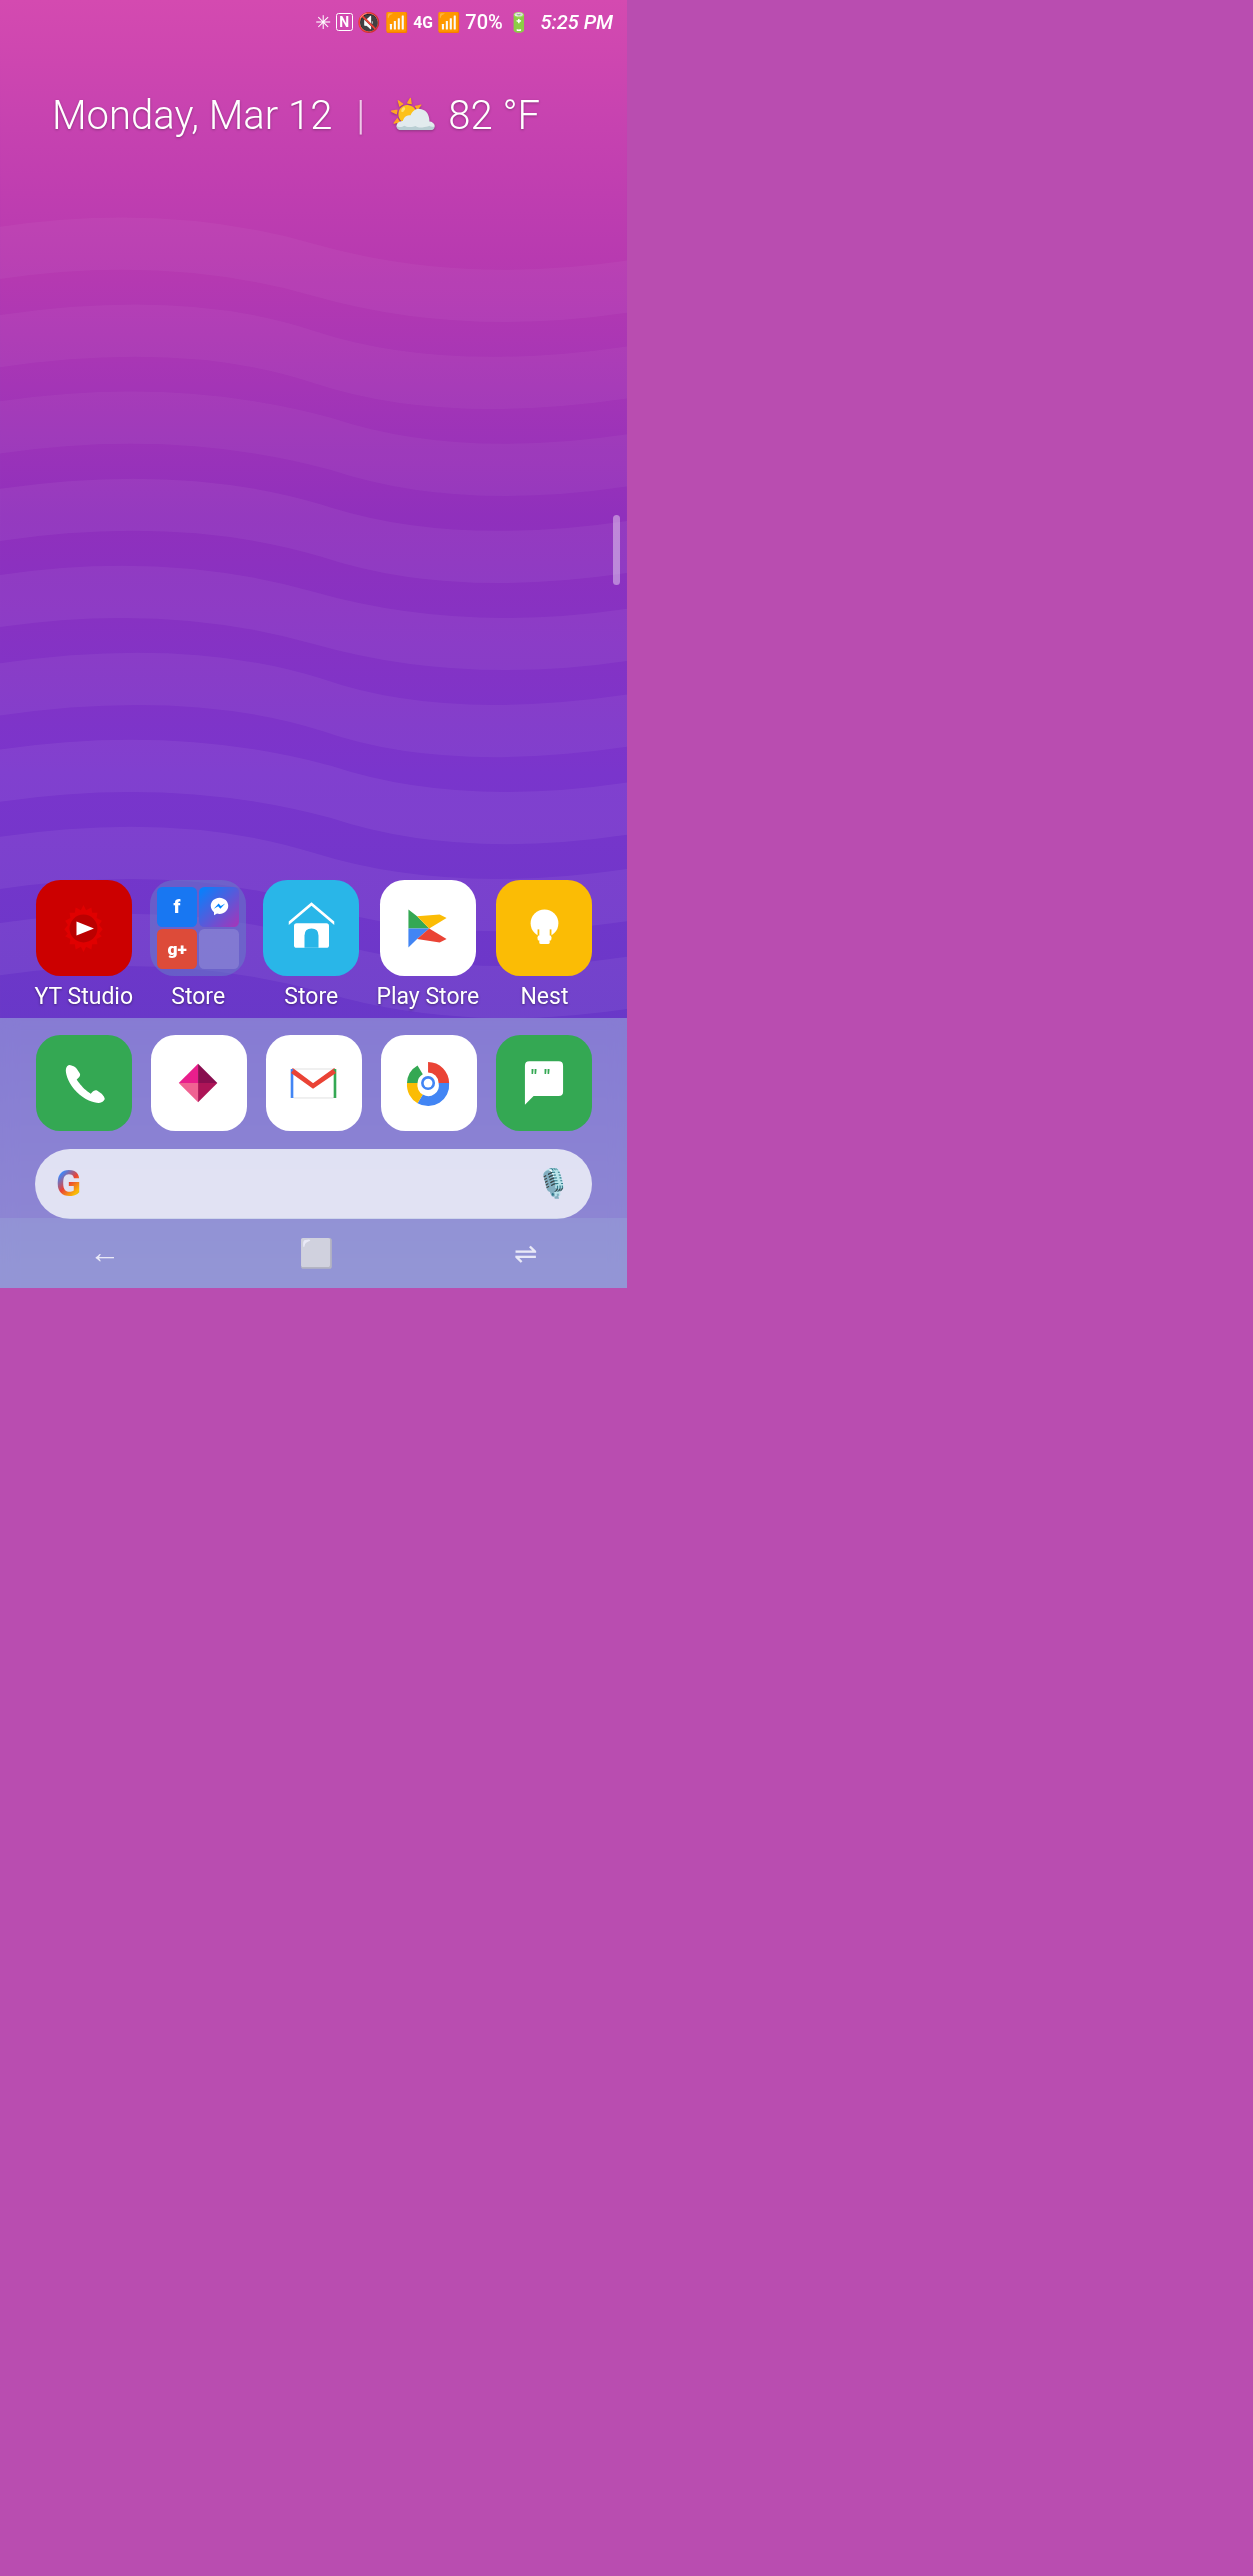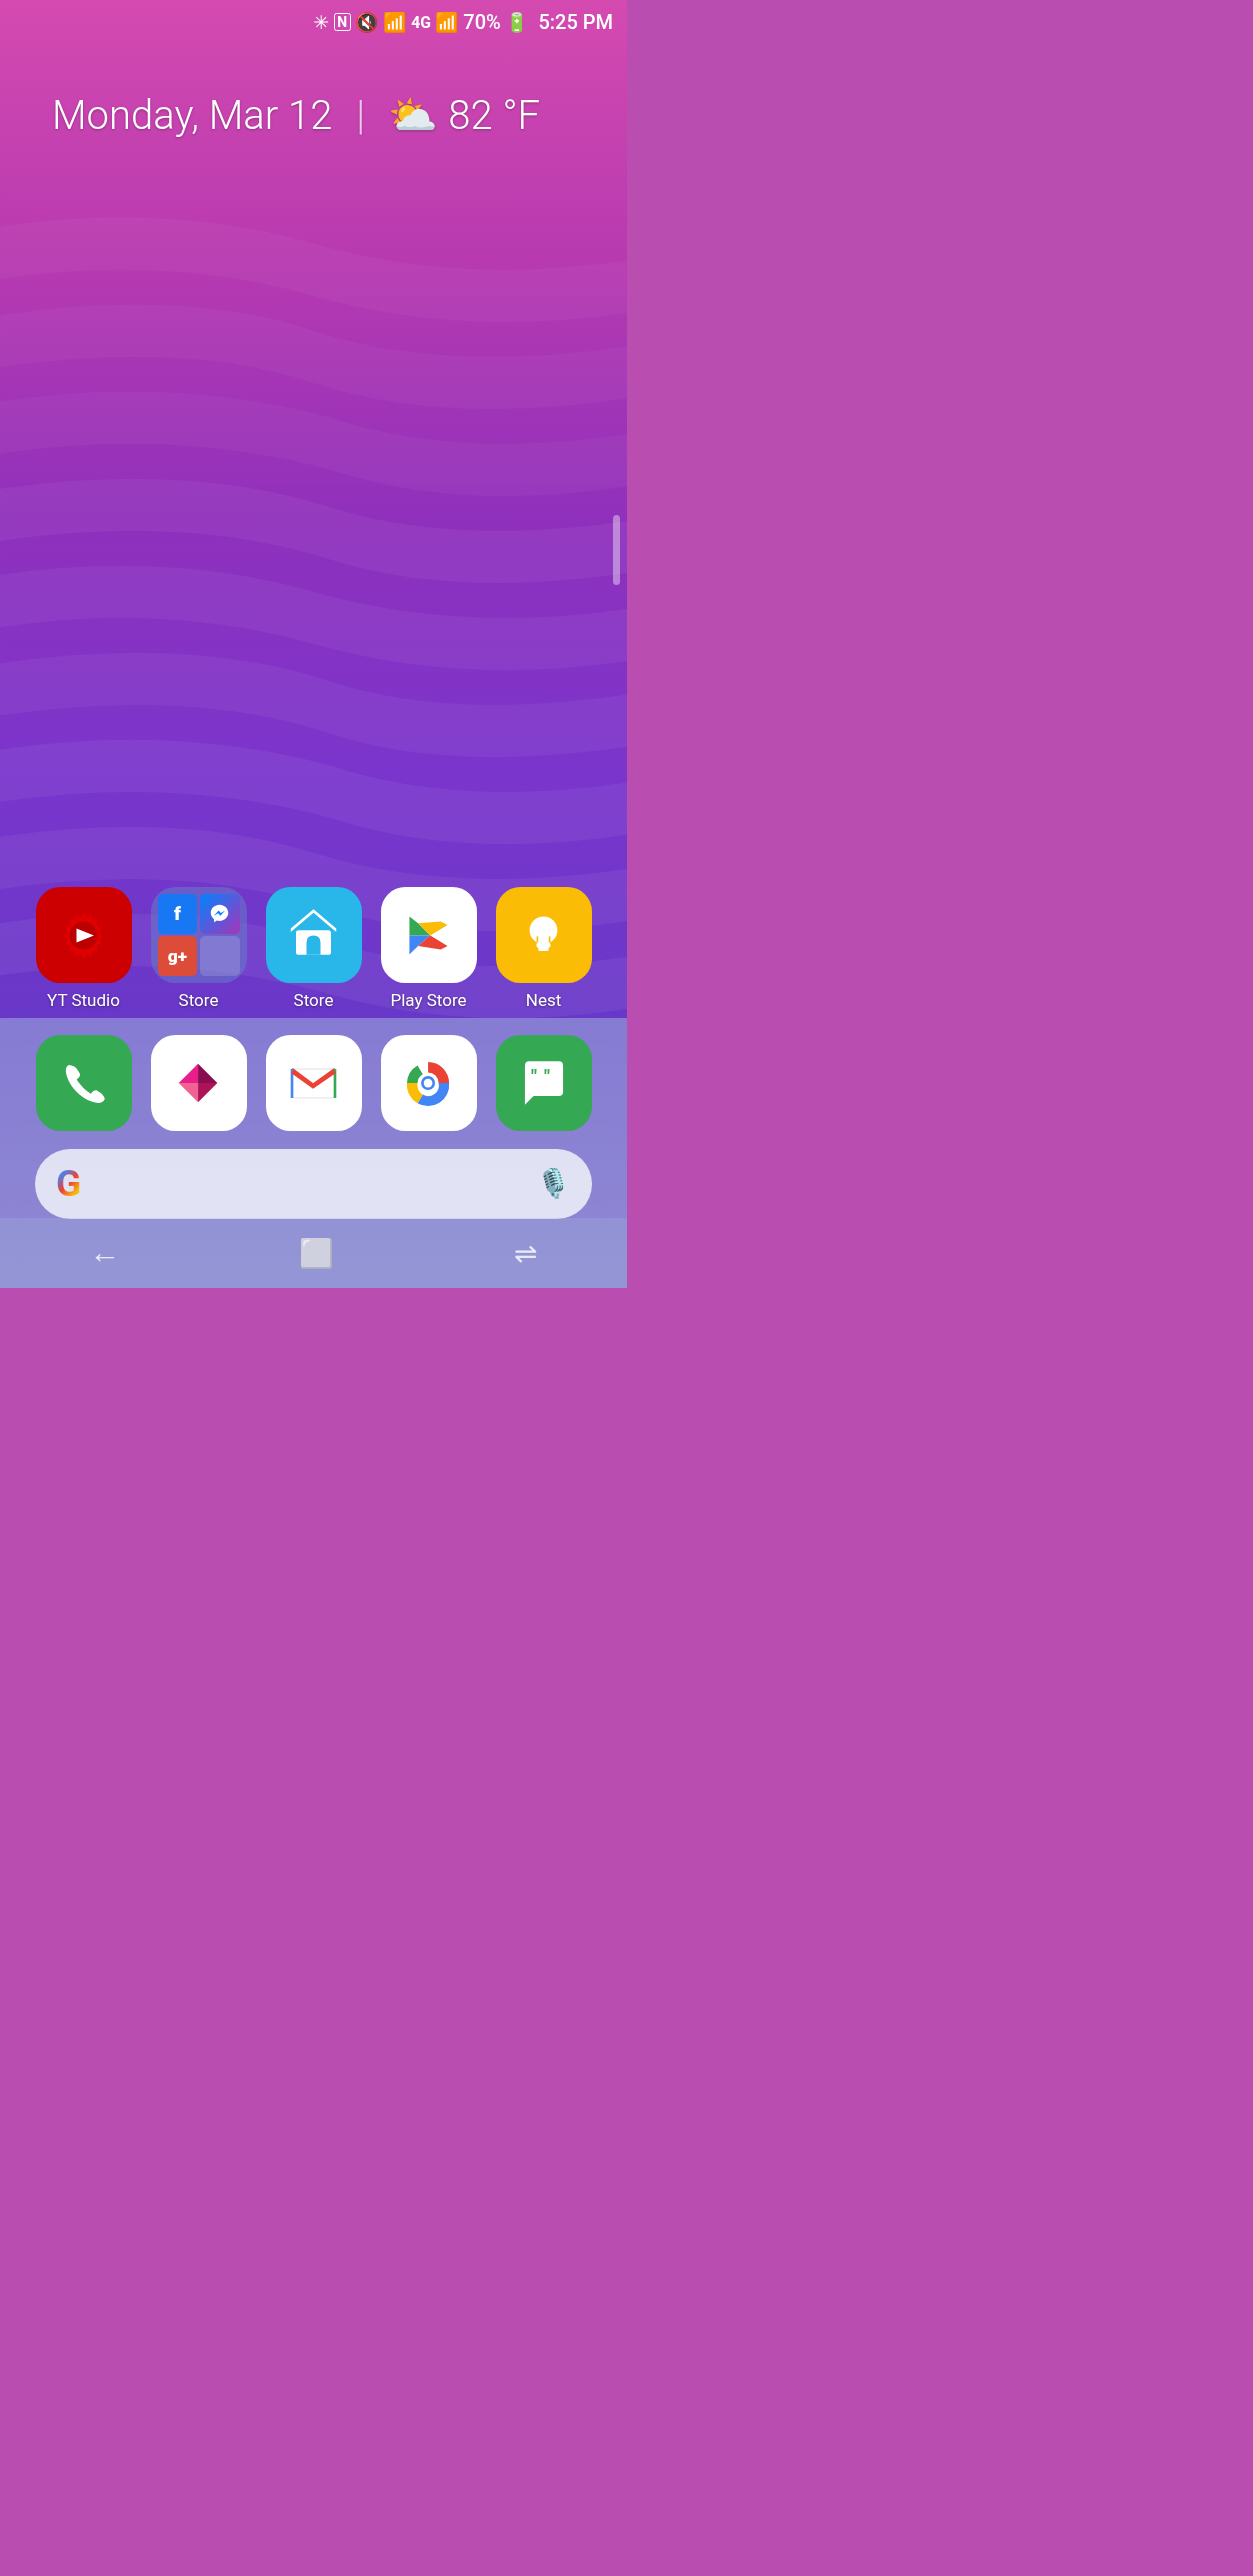--- a/index.html
+++ b/index.html
@@ -91,21 +91,21 @@
       border-radius: 24.4px;
       display: flex;
       align-items: center;
       justify-content: center;
       font-size: 44px;
       position: relative;
     }
 
     .app-label {
       color: white;
-      font-size: 17px;
+      font-size: 23px;
       text-align: center;
       text-shadow: 0 0.9px 2.6px rgba(0,0,0,0.4);
     }
 
     
     .dock {
       position: absolute;
       bottom: 0;
       left: 0;
       right: 0;
@@ -287,21 +287,21 @@
 
     <span style="font-size:19px;">📶</span>
 
     <span style="font-size:15.7px; font-weight:bold; color:white;">4G</span>
 
     <span style="font-size:19px;">📶</span>
 
     <span class="status-text">70%</span>
     <span style="font-size:19px;">🔋</span>
 
-    <span class="status-text" style="margin-left:5.2px;">5:25 PM</span>
+    <span class="status-text" style="margin-left:5.2px;font-style:italic;">5:25 PM</span>
   </div>
 </div>
 
 <div class="date-widget">
   <div class="date-text">
     <span>Monday, Mar 12</span>
     <span style="margin:0 14px; opacity:0.7;">|</span>
     <span style="font-size:40px;">⛅</span>
     <span>82 °F</span>
   </div>

